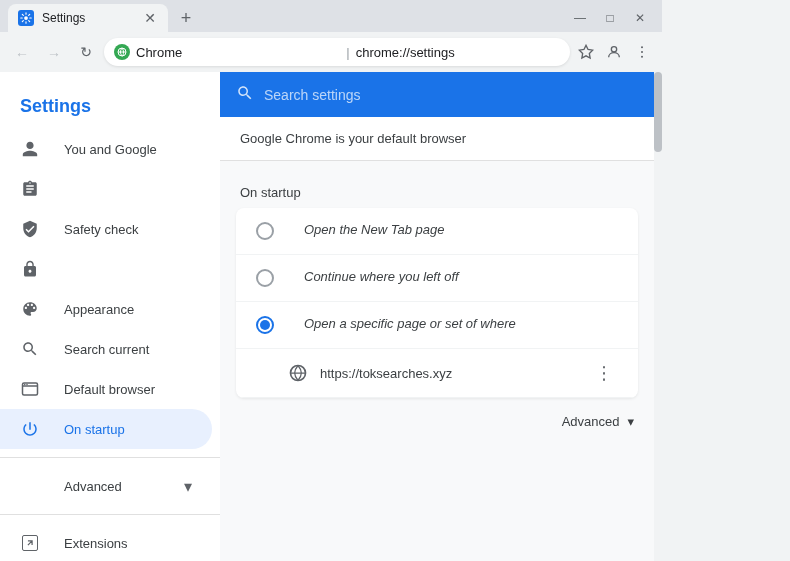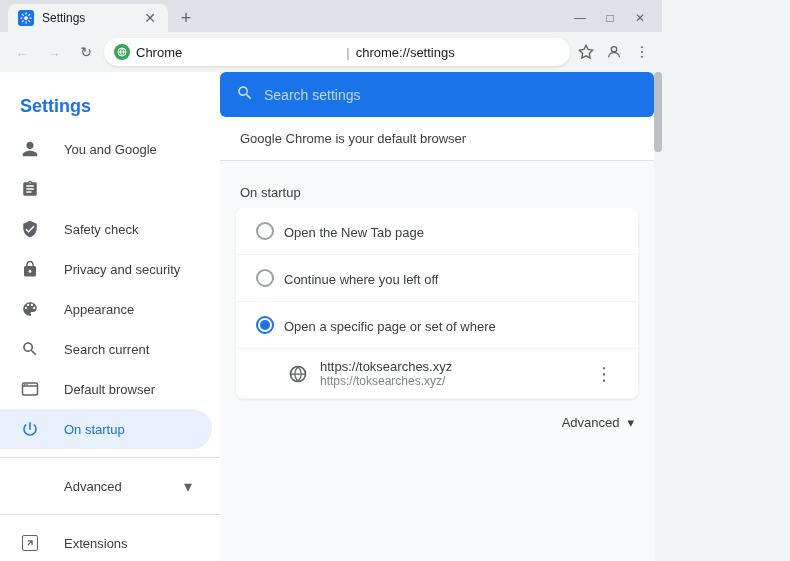--- a/index.html
+++ b/index.html
@@ -37,32 +37,32 @@
     .sidebar-item.active { background: #e8f0fe; color: #1a73e8; }
     .sidebar-icon { width: 20px; height: 20px; flex-shrink: 0; color: #5f6368; display: flex; align-items: center; justify-content: center; }
     .sidebar-item.active .sidebar-icon { color: #1a73e8; }
     .sidebar-label { flex: 1; }
     .sidebar-arrow { color: #5f6368; font-size: 16px; }
     .sidebar-divider { height: 1px; background: #e0e0e0; margin: 8px 0; }
     .sidebar-ext-icon { width: 16px; height: 16px; border: 1.5px solid #5f6368; border-radius: 2px; display: flex; align-items: center; justify-content: center; }
 
     
     .settings-content { flex: 1; display: flex; flex-direction: column; overflow: hidden; }
-    .search-bar-container { background: #1a73e8; padding: 12px 16px; display: flex; align-items: center; gap: 10px; border-radius: 6px; }
+    .search-bar-container { background: #1a73e8; padding: 12px 16px; display: flex; align-items: center; gap: 10px; }
     .search-icon-wrap { color: #fff; opacity: 0.8; }
     .search-input { flex: 1; background: transparent; border: none; outline: none; color: white; font-size: 14px; }
     .search-input::placeholder { color: rgba(255,255,255,0.7); }
 
     .content-area { flex: 1; overflow-y: auto; padding: 0; background: #f8f9fa; }
     .default-browser-bar { background: white; padding: 14px 20px; font-size: 13px; color: #3c4043; border-bottom: 1px solid #e0e0e0; margin-bottom: 8px; }
 
     .section-title { padding: 16px 20px 8px; font-size: 13px; font-weight: 500; color: #3c4043; }
     .options-card { background: white; margin: 0 16px; border-radius: 8px; overflow: hidden; box-shadow: 0 1px 3px rgba(0,0,0,0.08); }
 
-    .radio-option { display: flex; align-items: flex-end; padding: 14px 20px; gap: 10px; cursor: pointer; border-bottom: 1px solid #f1f3f4; }
+    .radio-option { display: flex; align-items: flex-start; padding: 14px 20px; gap: 30px; cursor: pointer; border-bottom: 1px solid #f1f3f4; font-style: italic; }
     .radio-option:last-child { border-bottom: none; }
 
     .radio-circle { width: 18px; height: 18px; border-radius: 50%; border: 2px solid #9aa0a6; flex-shrink: 0; display: flex; align-items: center; justify-content: center; }
     .radio-circle.selected { border-color: #1a73e8; }
     .radio-dot { width: 10px; height: 10px; border-radius: 50%; background: #1a73e8; }
 
     .radio-label { font-size: 13px; color: #3c4043; }
 
     .startup-url-item { display: flex; align-items: center; padding: 10px 20px 10px 52px; gap: 12px; border-bottom: 1px solid #f1f3f4; }
     .globe-icon { width: 20px; height: 20px; flex-shrink: 0; color: #5f6368; }
@@ -173,21 +173,20 @@
         </div>
         <span class="sidebar-label">Safety check</span>
       </div>
 
       <div class="sidebar-item">
         <div class="sidebar-icon">
           <svg width="18" height="18" viewBox="0 0 24 24" fill="currentColor">
               <path d="M18 8h-1V6c0-2.76-2.24-5-5-5S7 3.24 7 6v2H6c-1.1 0-2 .9-2 2v10c0 1.1.9 2 2 2h12c1.1 0 2-.9 2-2V10c0-1.1-.9-2-2-2zm-6 9c-1.1 0-2-.9-2-2s.9-2 2-2 2 .9 2 2-.9 2-2 2zm3.1-9H8.9V6c0-1.71 1.39-3.1 3.1-3.1 1.71 0 3.1 1.39 3.1 3.1v2z"></path>
             </svg>
         </div>
-        <span class="sidebar-label">Privacy and security</span>
       </div>
 
       <div class="sidebar-item">
         <div class="sidebar-icon">
           <svg width="18" height="18" viewBox="0 0 24 24" fill="currentColor">
               <path d="M12 3c-4.97 0-9 4.03-9 9s4.03 9 9 9c.83 0 1.5-.67 1.5-1.5 0-.39-.15-.74-.39-1.01-.23-.26-.38-.61-.38-.99 0-.83.67-1.5 1.5-1.5H16c2.76 0 5-2.24 5-5 0-4.42-4.03-8-9-8zm-5.5 9c-.83 0-1.5-.67-1.5-1.5S5.67 9 6.5 9 8 9.67 8 10.5 7.33 12 6.5 12zm3-4C8.67 8 8 7.33 8 6.5S8.67 5 9.5 5s1.5.67 1.5 1.5S10.33 8 9.5 8zm5 0c-.83 0-1.5-.67-1.5-1.5S13.67 5 14.5 5s1.5.67 1.5 1.5S15.33 8 14.5 8zm3 4c-.83 0-1.5-.67-1.5-1.5S16.67 9 17.5 9s1.5.67 1.5 1.5-.67 1.5-1.5 1.5z"></path>
             </svg>
         </div>
         <span class="sidebar-label">Appearance</span>
       </div>
@@ -286,21 +285,20 @@
 
           <div class="startup-url-item">
             <div class="globe-icon">
               <svg width="20" height="20" viewBox="0 0 24 24" fill="none" stroke="#5f6368" stroke-width="2">
                   <circle cx="12" cy="12" r="9"></circle>
                   <path d="M3 12h18M12 3c-2.5 3-4 6-4 9s1.5 6 4 9M12 3c2.5 3 4 6 4 9s-1.5 6-4 9" stroke="#5f6368" stroke-width="1.5"></path>
                 </svg>
             </div>
             <div class="url-info">
               <div class="url-main">https://toksearches.xyz</div>
-              <div class="url-sub">https://toksearches.xyz/</div>
             </div>
             <div class="more-btn">⋮</div>
           </div>
 
         </div>
 
         <div class="advanced-row">
           <span>Advanced</span>
           <span>▾</span>
         </div>

